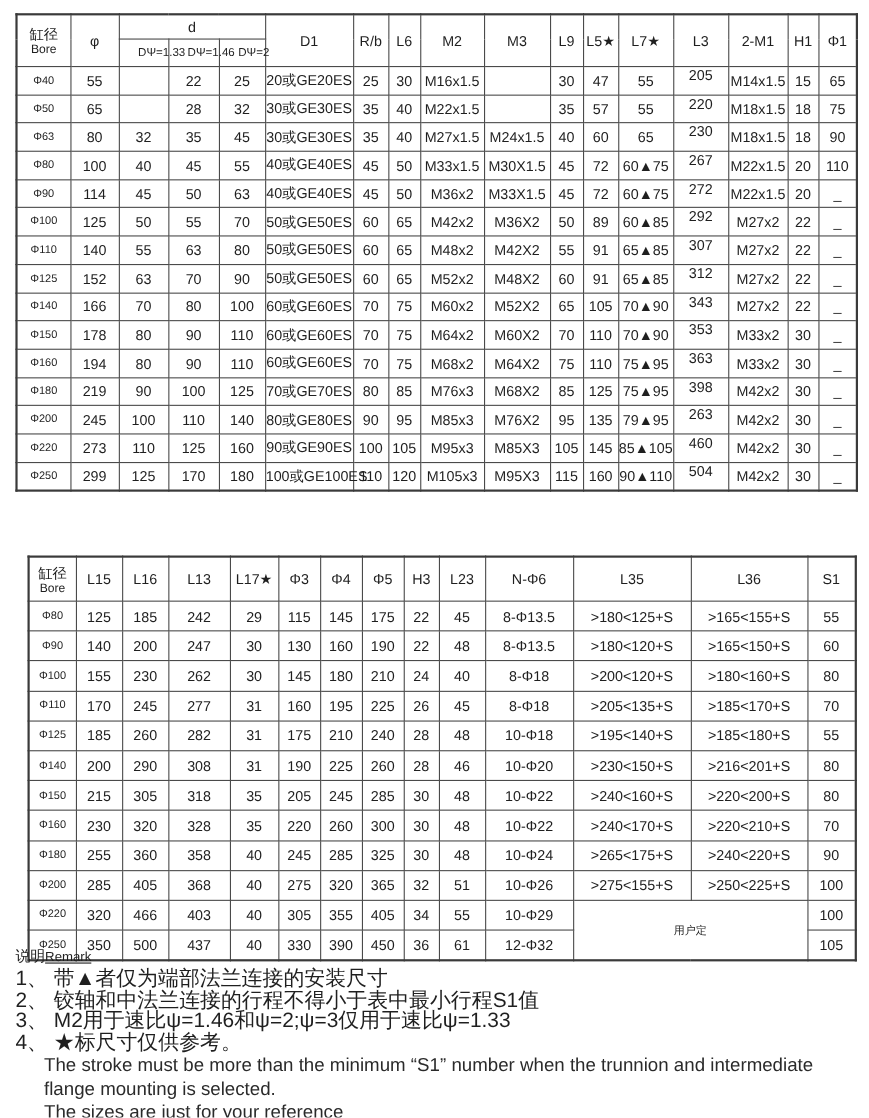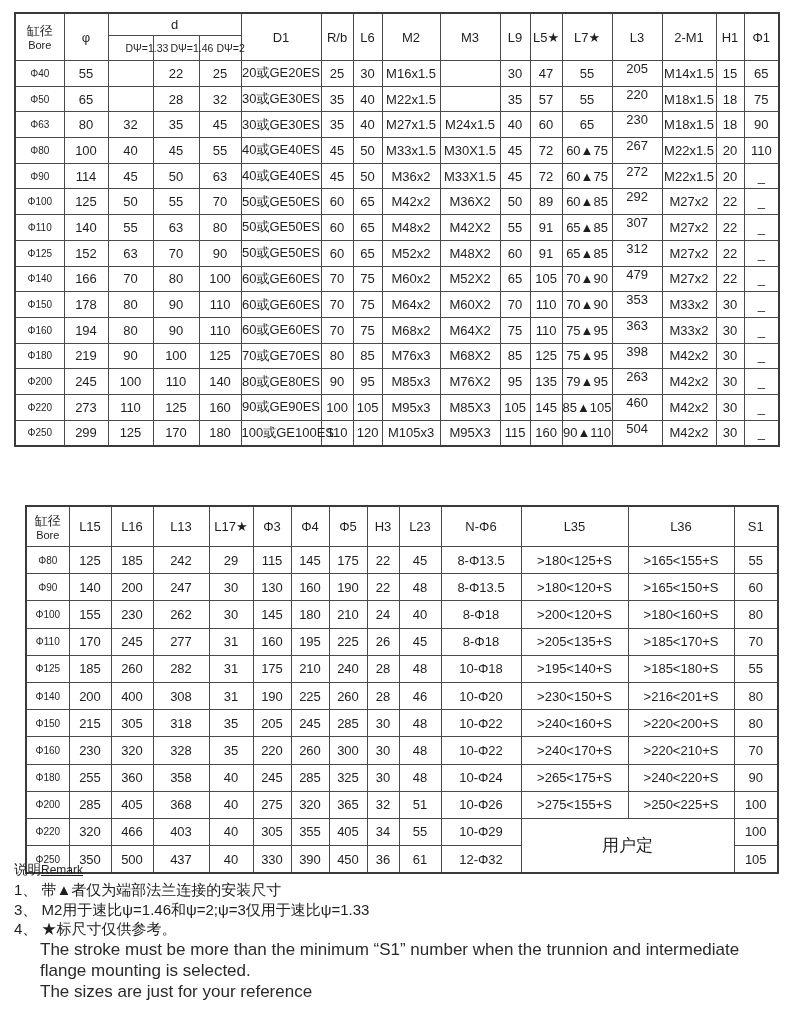--- a/index.html
+++ b/index.html
@@ -16,25 +16,25 @@
   .t1 thead tr.r1 th{height:21px;}
   .t1 thead tr.r2 th{height:24px;}
   .t1 tbody td{height:24.7px;}
   .t2{position:absolute;left:25px;top:505px;width:752px;}
   .t2 thead th{height:39px;}
   .t2 tbody td{height:26.2px;}
   .bore-small{font-size:11px;display:block;line-height:11px;margin-top:1px;}
   .bore-zh{display:block;line-height:14px;margin-top:2px;font-family:Liberation Mono, monospace;}
   td.raised{vertical-align:top;line-height:15px;}
   td.bore{font-size:10px;}
-  .merged-cell{font-size:17px;margin-top:32px;}
+  .merged-cell{font-size:10px;margin-top:32px;}
   .notes{position:absolute;left:14px;top:860px;width:760px;}
   .note-title{font-size:13.5px;line-height:19px;}
   .note-title .remark{font-size:12px;text-decoration:underline;}
-  .note-line{font-size:15px;line-height:19.5px;}
+  .note-line{font-size:19px;line-height:19.5px;}
   .note-en{font-size:17px;line-height:21px;padding-left:26px;color:#2a2a2a;}
 </style>
 </head>
 <body>
 
 <table class="t1">
   <colgroup>
     <col style="width:49px">
       <col style="width:44px">
       <col style="width:45px">
@@ -240,21 +240,21 @@
         <td>80</td>
         <td>100</td>
         <td>60或GE60ES</td>
         <td>70</td>
         <td>75</td>
         <td>M60x2</td>
         <td>M52X2</td>
         <td>65</td>
         <td>105</td>
         <td>70▲90</td>
-        <td class="raised">479</td>
+        <td class="raised">343</td>
         <td>M27x2</td>
         <td>22</td>
         <td>_</td>
       </tr>
       <tr>
         <td class="bore">Φ150</td>
         <td>178</td>
         <td>80</td>
         <td>90</td>
         <td>110</td>
@@ -484,21 +484,21 @@
         <td>28</td>
         <td>48</td>
         <td>10-Φ18</td>
         <td>&gt;195&lt;140+S</td>
         <td>&gt;185&lt;180+S</td>
         <td>55</td>
       </tr>
       <tr>
         <td class="bore">Φ140</td>
         <td>200</td>
-        <td>400</td>
+        <td>290</td>
         <td>308</td>
         <td>31</td>
         <td>190</td>
         <td>225</td>
         <td>260</td>
         <td>28</td>
         <td>46</td>
         <td>10-Φ20</td>
         <td>&gt;230&lt;150+S</td>
         <td>&gt;216&lt;201+S</td>
@@ -596,17 +596,18 @@
         <td>61</td>
         <td>12-Φ32</td>
         <td>105</td>
       </tr>
     </tbody>
 </table>
 
 <div class="notes">
   <div class="note-title"><span>说明</span><span class="remark">Remark</span></div>
   <div class="note-line">1、 带▲者仅为端部法兰连接的安装尺寸</div>
+  <div class="note-line">2、 铰轴和中法兰连接的行程不得小于表中最小行程S1值</div>
   <div class="note-line">3、 M2用于速比ψ=1.46和ψ=2;ψ=3仅用于速比ψ=1.33</div>
   <div class="note-line">4、 ★标尺寸仅供参考。</div>
   <div class="note-en">The stroke must be more than the minimum “S1” number when the  trunnion and intermediate flange mounting is selected.</div>
   <div class="note-en">The sizes are just for your reference</div>
 </div>
 
 </body></html>

